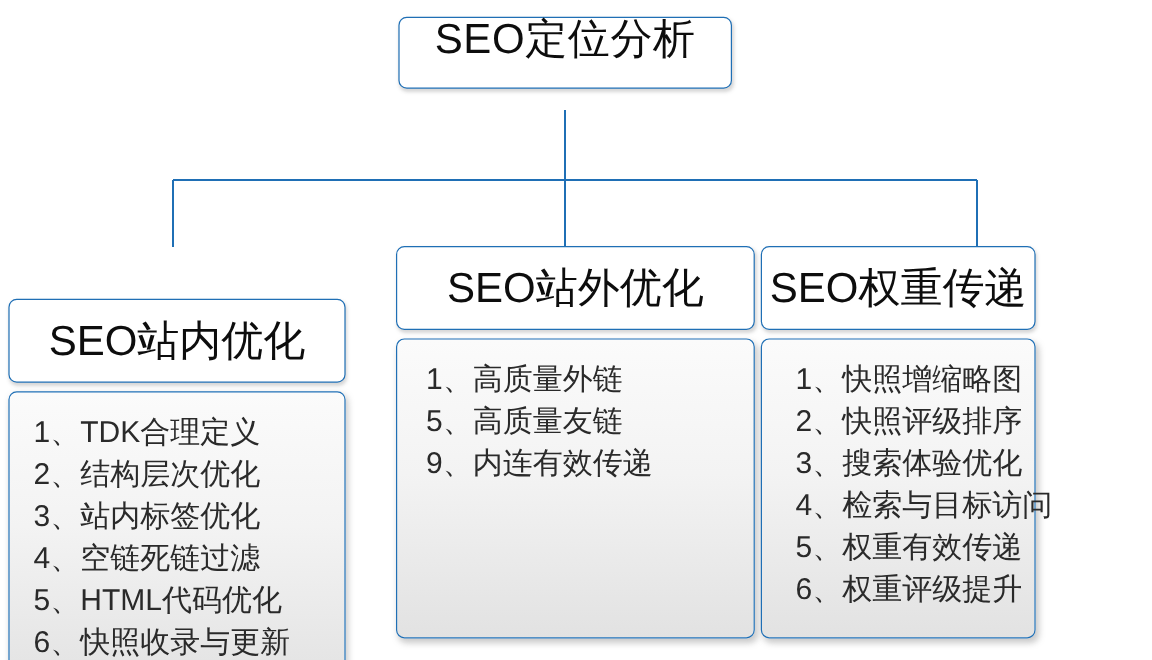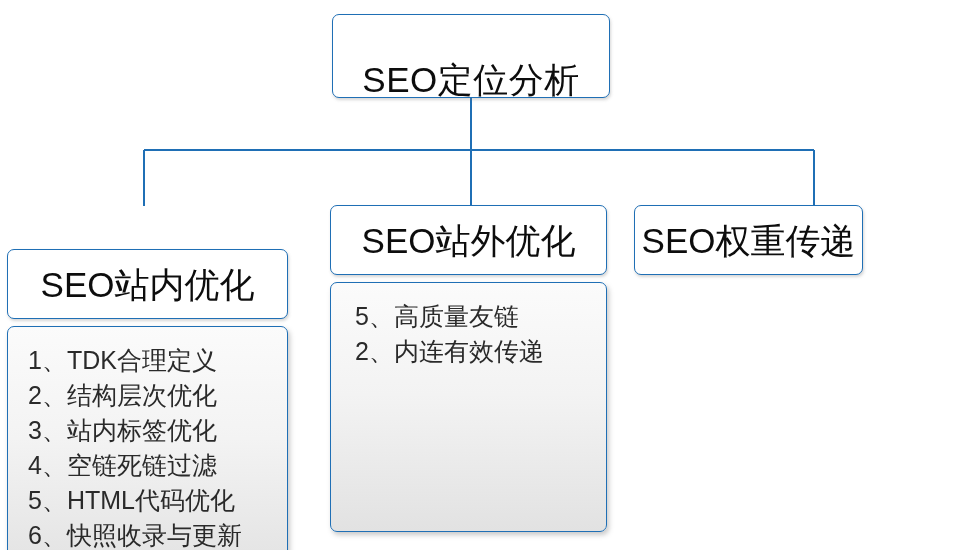--- a/index.html
+++ b/index.html
@@ -28,27 +28,27 @@
     height: 550px;
     pointer-events: none;
   }
 
   
   .root-box {
     position: absolute;
     left: 332px;
     top: 14px;
     width: 278px;
-    height: 84px;
+    height: 60px;
     box-sizing: border-box;
     border: 1.6px solid #1f6fb5;
     border-radius: 7px;
     background: #ffffff;
     display: flex;
-    align-items: flex-end;
+    align-items: flex-start;
     justify-content: center;
     box-shadow: 1px 2px 3px rgba(120,120,120,0.30);
   }
   .root-label {
     font-size: 35px;
     color: #0d0d0d;
     letter-spacing: 0.5px;
     line-height: 1;
     white-space: nowrap;
   }
@@ -98,21 +98,21 @@
     font-size: 25px;
     color: #2a2a2a;
     line-height: 35px;
     height: 35px;
     white-space: nowrap;
     padding-left: 26px;
   }
 
   
   #column-1 { left: 7px;   width: 281px; margin-top: 44px; }
-  #column-2 { left: 330px; width: 277px; }
+  #column-2 { left: 330px; width: 299px; }
   #column-3 { left: 634px; width: 229px; }
 
   #column-1 .item-list li { padding-left: 20px; }
   #column-2 .item-list li { padding-left: 24px; }
   #column-3 .item-list li { padding-left: 28px; }
 </style>
 </head>
 <body>
 
 <div id="canvas">
@@ -146,25 +146,36 @@
       </ul>
     </div>
   </div>
 
   <div class="column" id="column-2">
     <div class="col-header">
       <span class="col-header-label">SEO站外优化</span>
     </div>
     <div class="col-body">
       <ul class="item-list">
+        <li>1、高质量外链</li>
         <li>5、高质量友链</li>
-        <li>2、内连有效传递</li>
+        <li>9、内连有效传递</li>
       </ul>
     </div>
   </div>
 
   <div class="column" id="column-3">
     <div class="col-header">
       <span class="col-header-label">SEO权重传递</span>
     </div>
+    <div class="col-body">
+      <ul class="item-list">
+        <li>1、快照增缩略图</li>
+        <li>2、快照评级排序</li>
+        <li>3、搜索体验优化</li>
+        <li>4、检索与目标访问</li>
+        <li>5、权重有效传递</li>
+        <li>6、权重评级提升</li>
+      </ul>
+    </div>
   </div>
 
 </div>
 
 </body></html>

